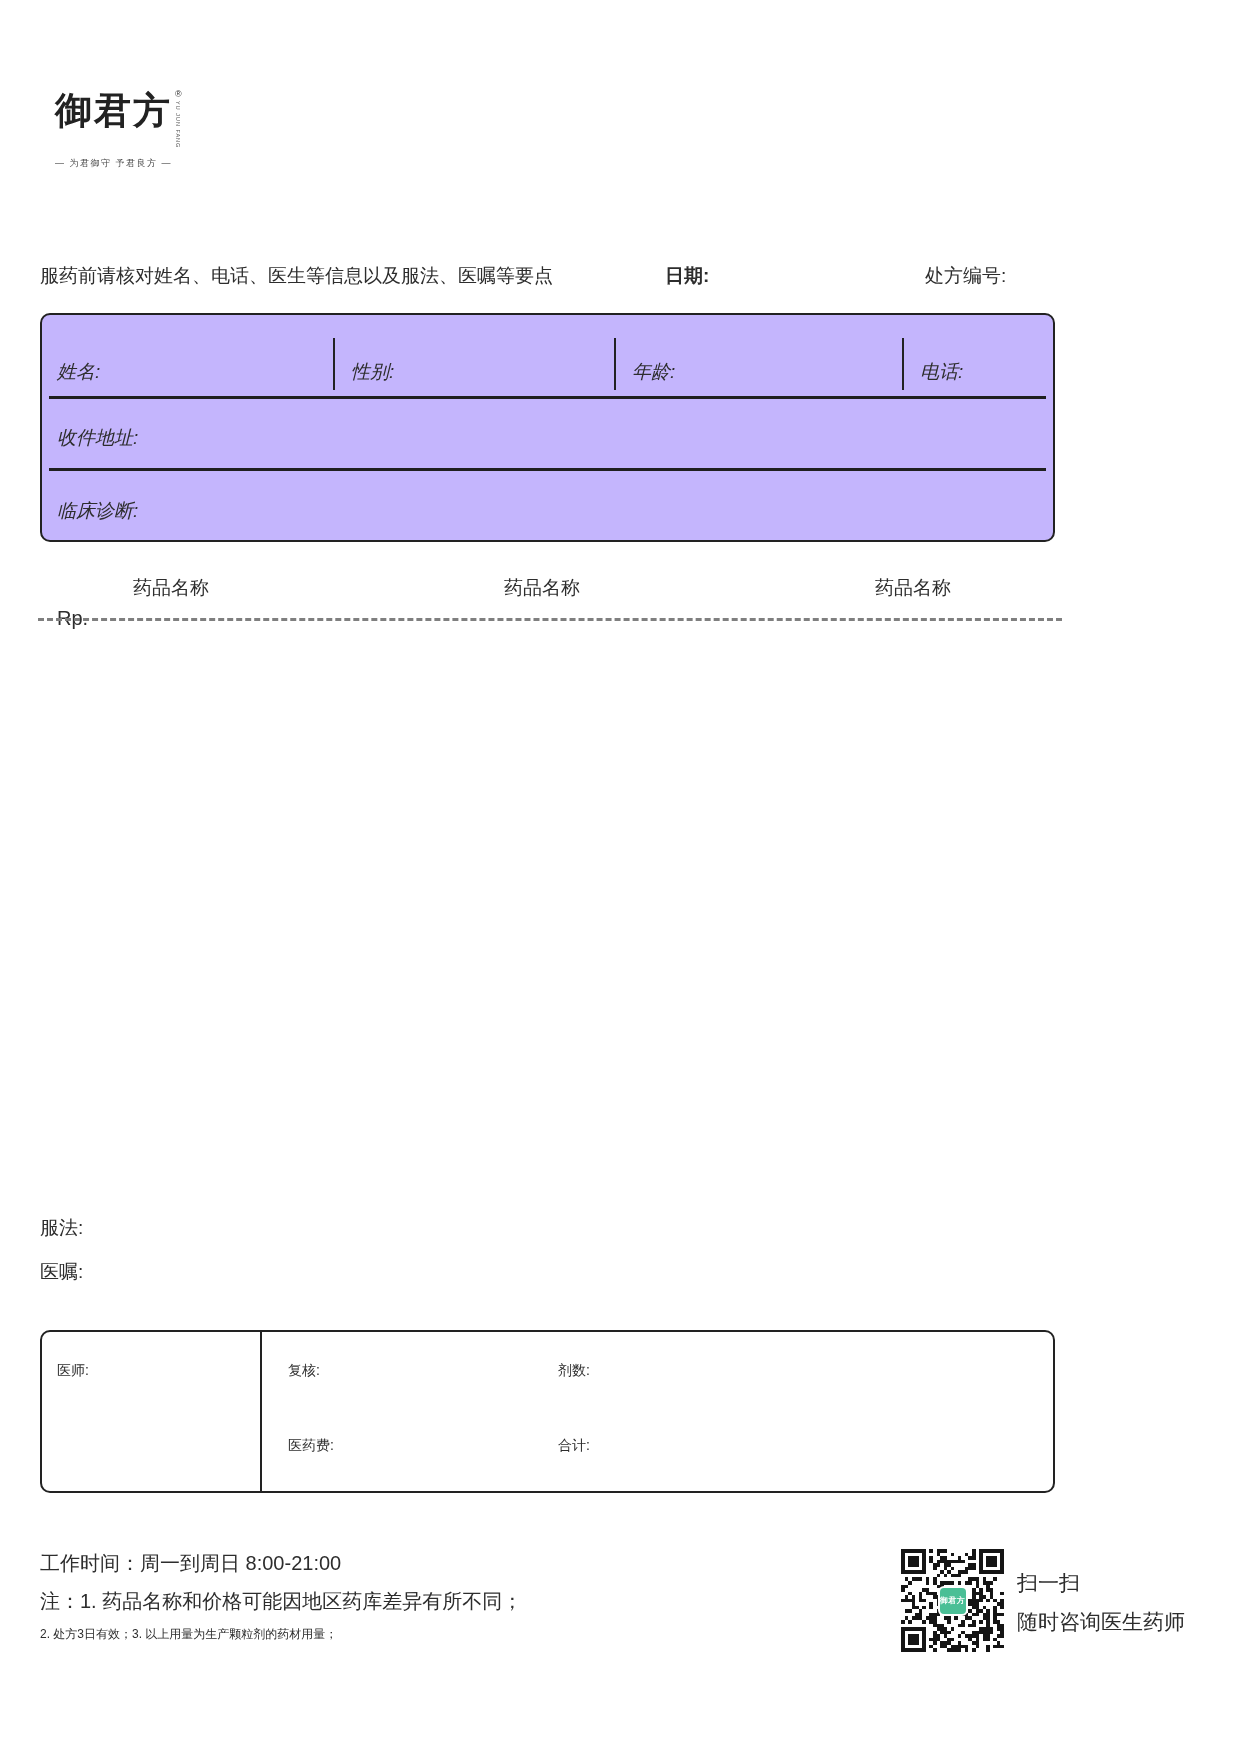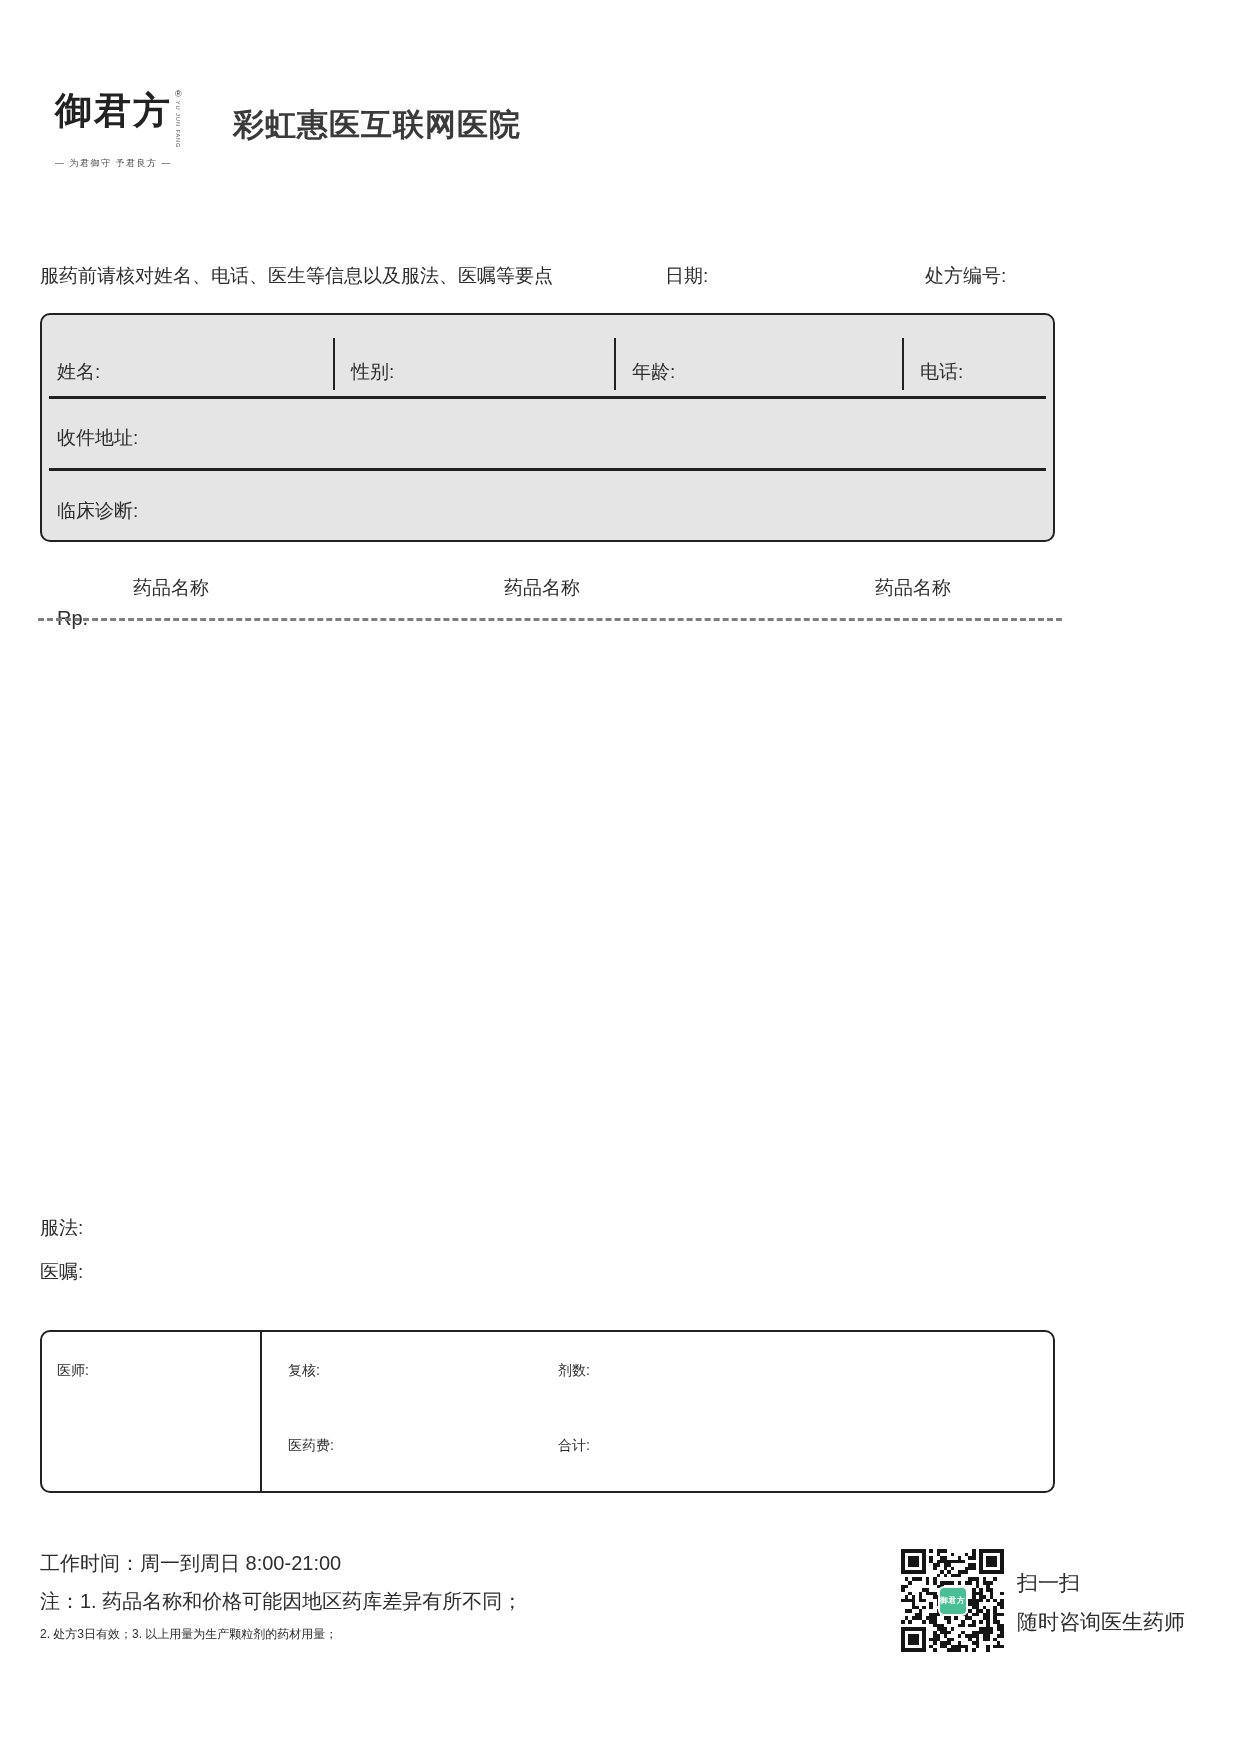--- a/index.html
+++ b/index.html
@@ -22,27 +22,27 @@
   .reg{font-size:9px;color:#333;line-height:1;}
   .vert{writing-mode:vertical-rl;font-size:5.5px;letter-spacing:1px;color:#555;margin-top:2px;}
   .logo-tagline{margin-top:9px;font-size:9px;letter-spacing:1.5px;color:#4a4a4a;white-space:nowrap;}
   .hospital{
     position:absolute;left:233px;top:104px;font-size:31px;font-weight:800;
     letter-spacing:1px;color:#3a3a3a;white-space:nowrap;
   }
 
   
   .notice{left:40px;top:264px;font-size:19px;font-weight:500;}
-  .date-label{left:665px;top:264px;font-size:19px;font-weight:400;}
+  .date-label{left:665px;top:264px;font-size:19px;font-weight:700;}
   .rxno-label{left:925px;top:264px;font-size:19px;font-weight:500;}
 
   
   .pbox{
     position:absolute;left:40px;top:313px;width:1015px;height:229px;
-    border:2.5px solid var(--border);border-radius:10px;box-sizing:border-box;background:#e5e5e5;
+    border:2.5px solid var(--border);border-radius:10px;box-sizing:border-box;background:#c4b5fd;font-style:italic;
   }
   .pbox .lbl{position:absolute;font-size:19px;font-weight:500;white-space:nowrap;color:var(--ink);}
   .vdiv{position:absolute;width:2px;background:var(--border);top:23px;height:52px;}
   .hline{position:absolute;left:7px;right:7px;height:2.5px;background:#1f1f1f;}
 
   
   .rp{left:57px;top:606px;font-size:20px;font-weight:500;}
   .drug-h1{left:133px;top:576px;font-size:19px;font-weight:500;}
   .drug-h2{left:504px;top:576px;font-size:19px;font-weight:500;}
   .drug-h3{left:875px;top:576px;font-size:19px;font-weight:500;}
@@ -83,21 +83,20 @@
   <div class="logo">
     <div class="logo-row">
       <span class="logo-name">御君方</span>
       <span class="logo-side">
         <span class="reg">®</span>
         <span class="vert">YU JUN FANG</span>
       </span>
     </div>
     <div class="logo-tagline">— 为君御守 予君良方 —</div>
   </div>
-  <div class="hospital">彩虹惠医互联网医院</div>
 
   <span class="t notice">服药前请核对姓名、电话、医生等信息以及服法、医嘱等要点</span>
   <span class="t date-label">日期:</span>
   <span class="t rxno-label">处方编号:</span>
 
   <div class="pbox">
     <span class="lbl" style="left:15px;top:44px;">姓名:</span>
     <span class="lbl" style="left:309px;top:44px;">性别:</span>
     <span class="lbl" style="left:590px;top:44px;">年龄:</span>
     <span class="lbl" style="left:878px;top:44px;">电话:</span>

